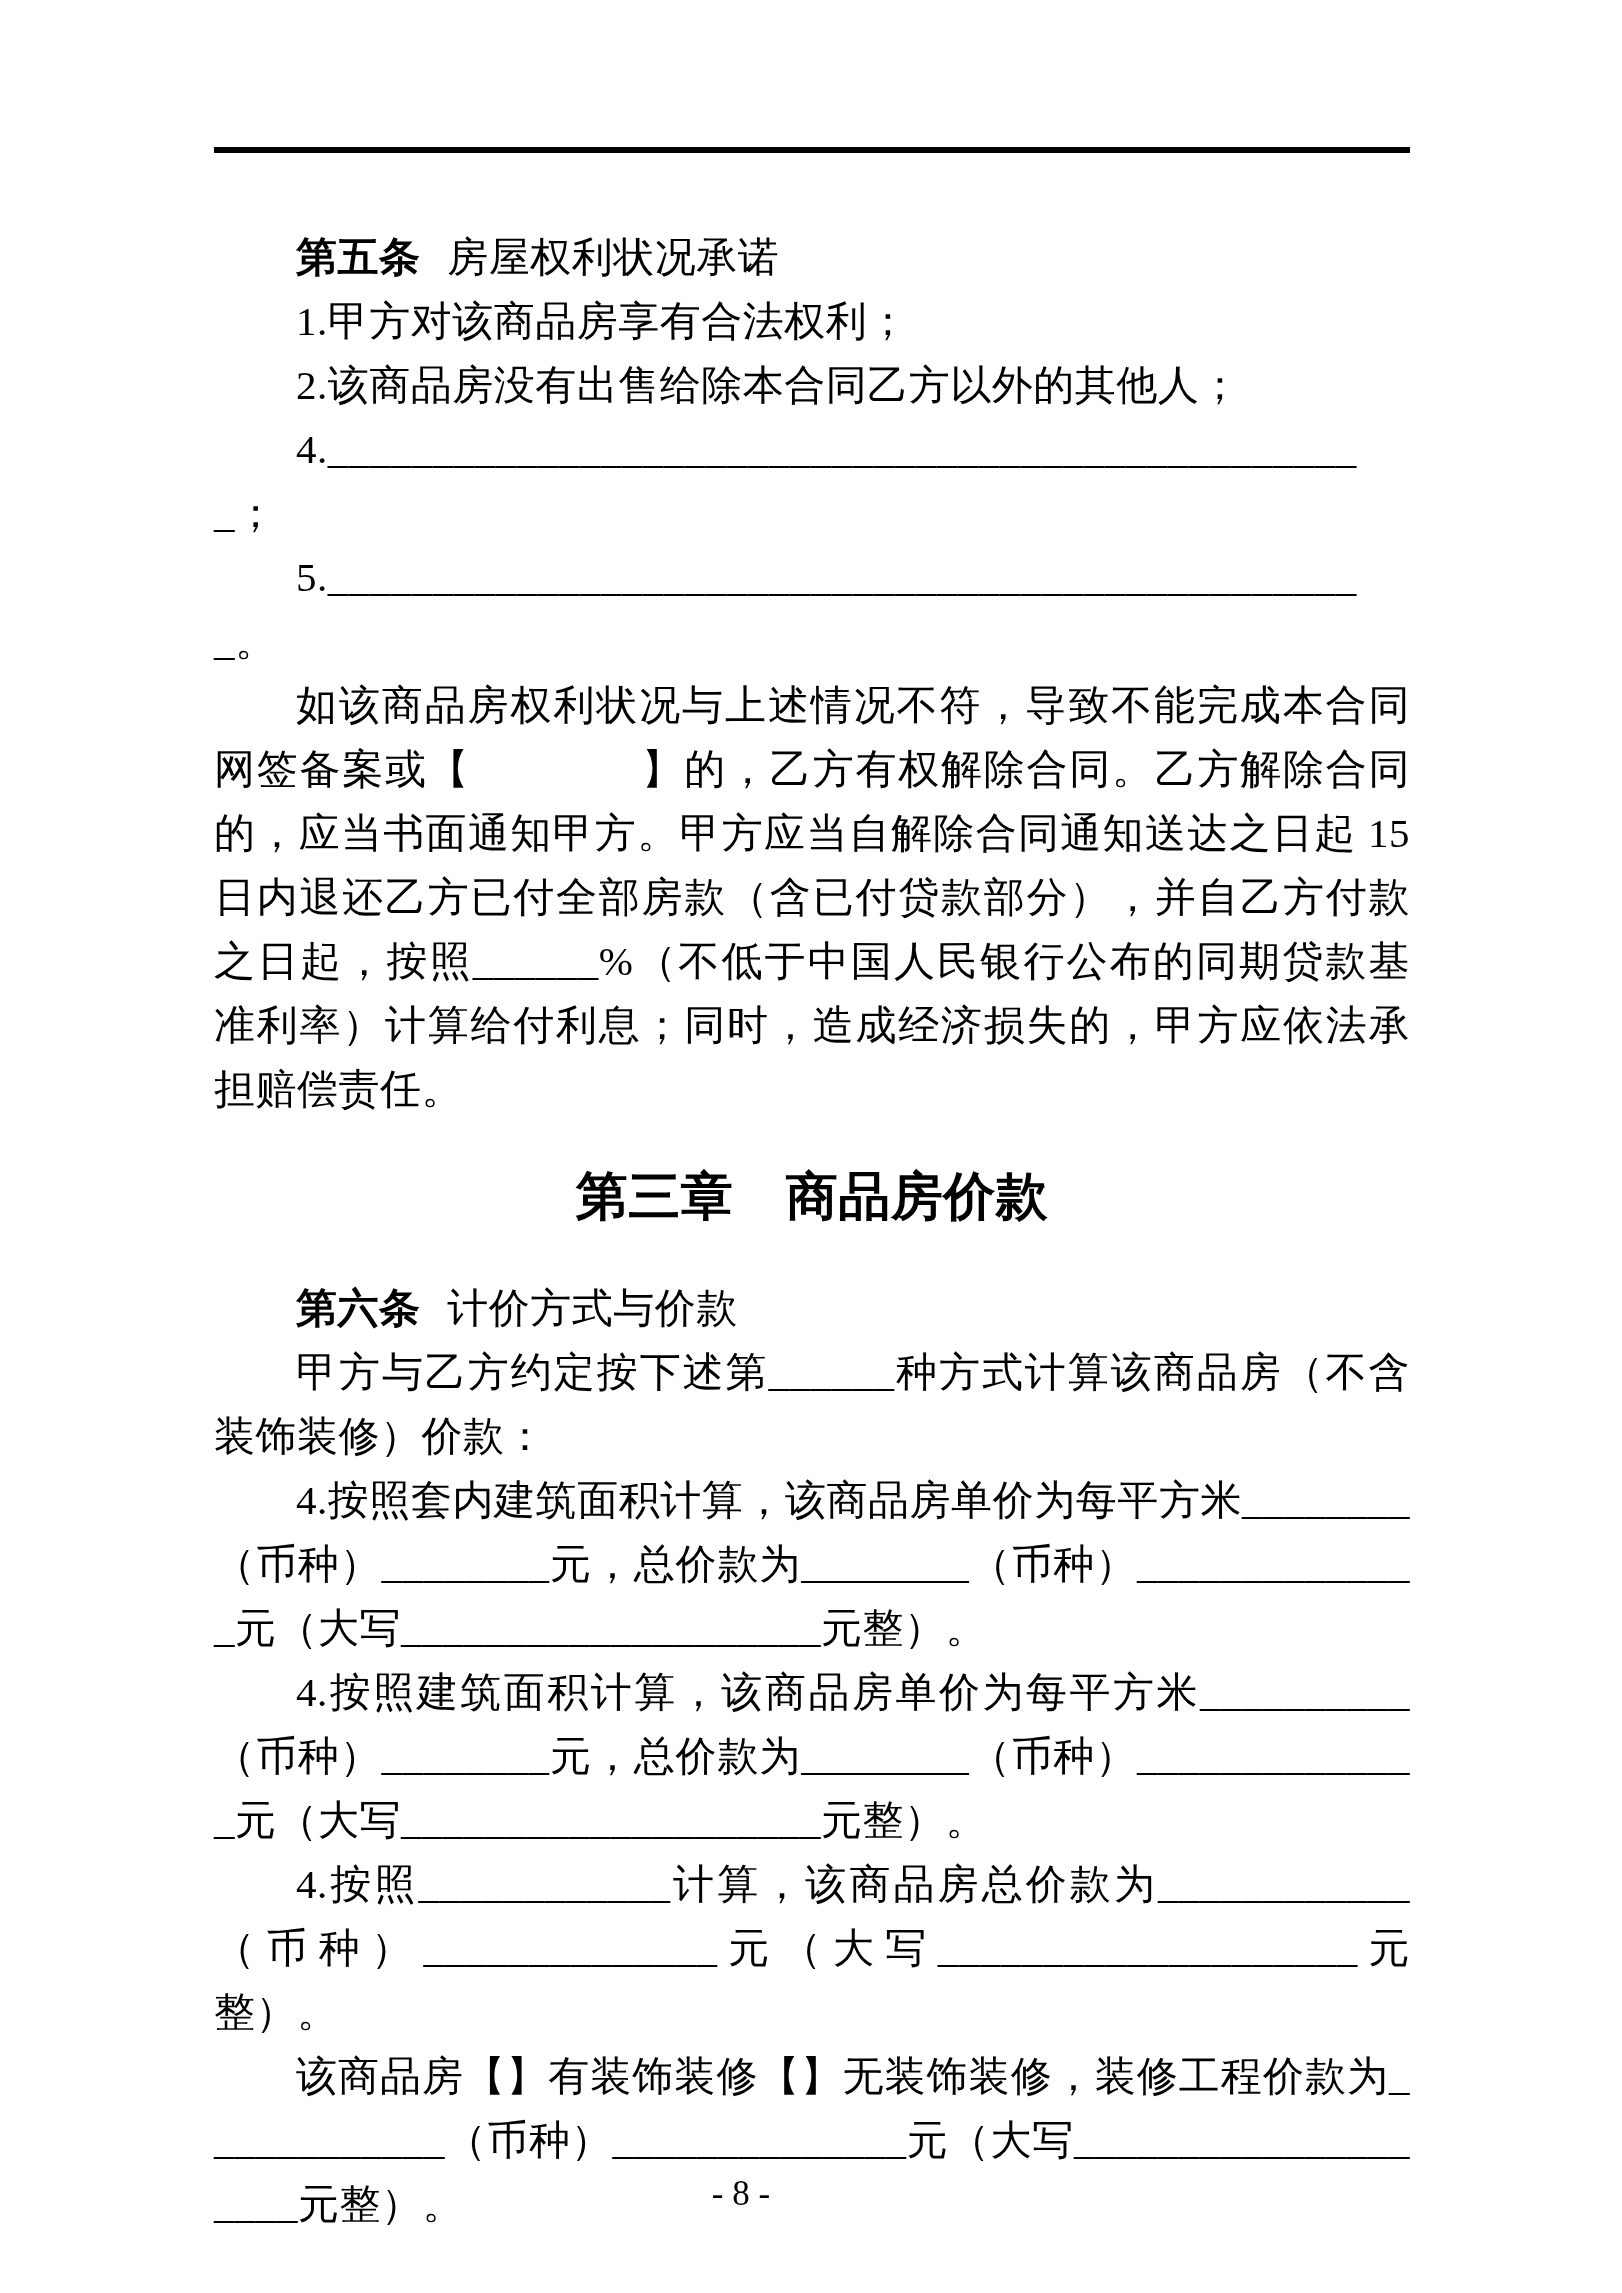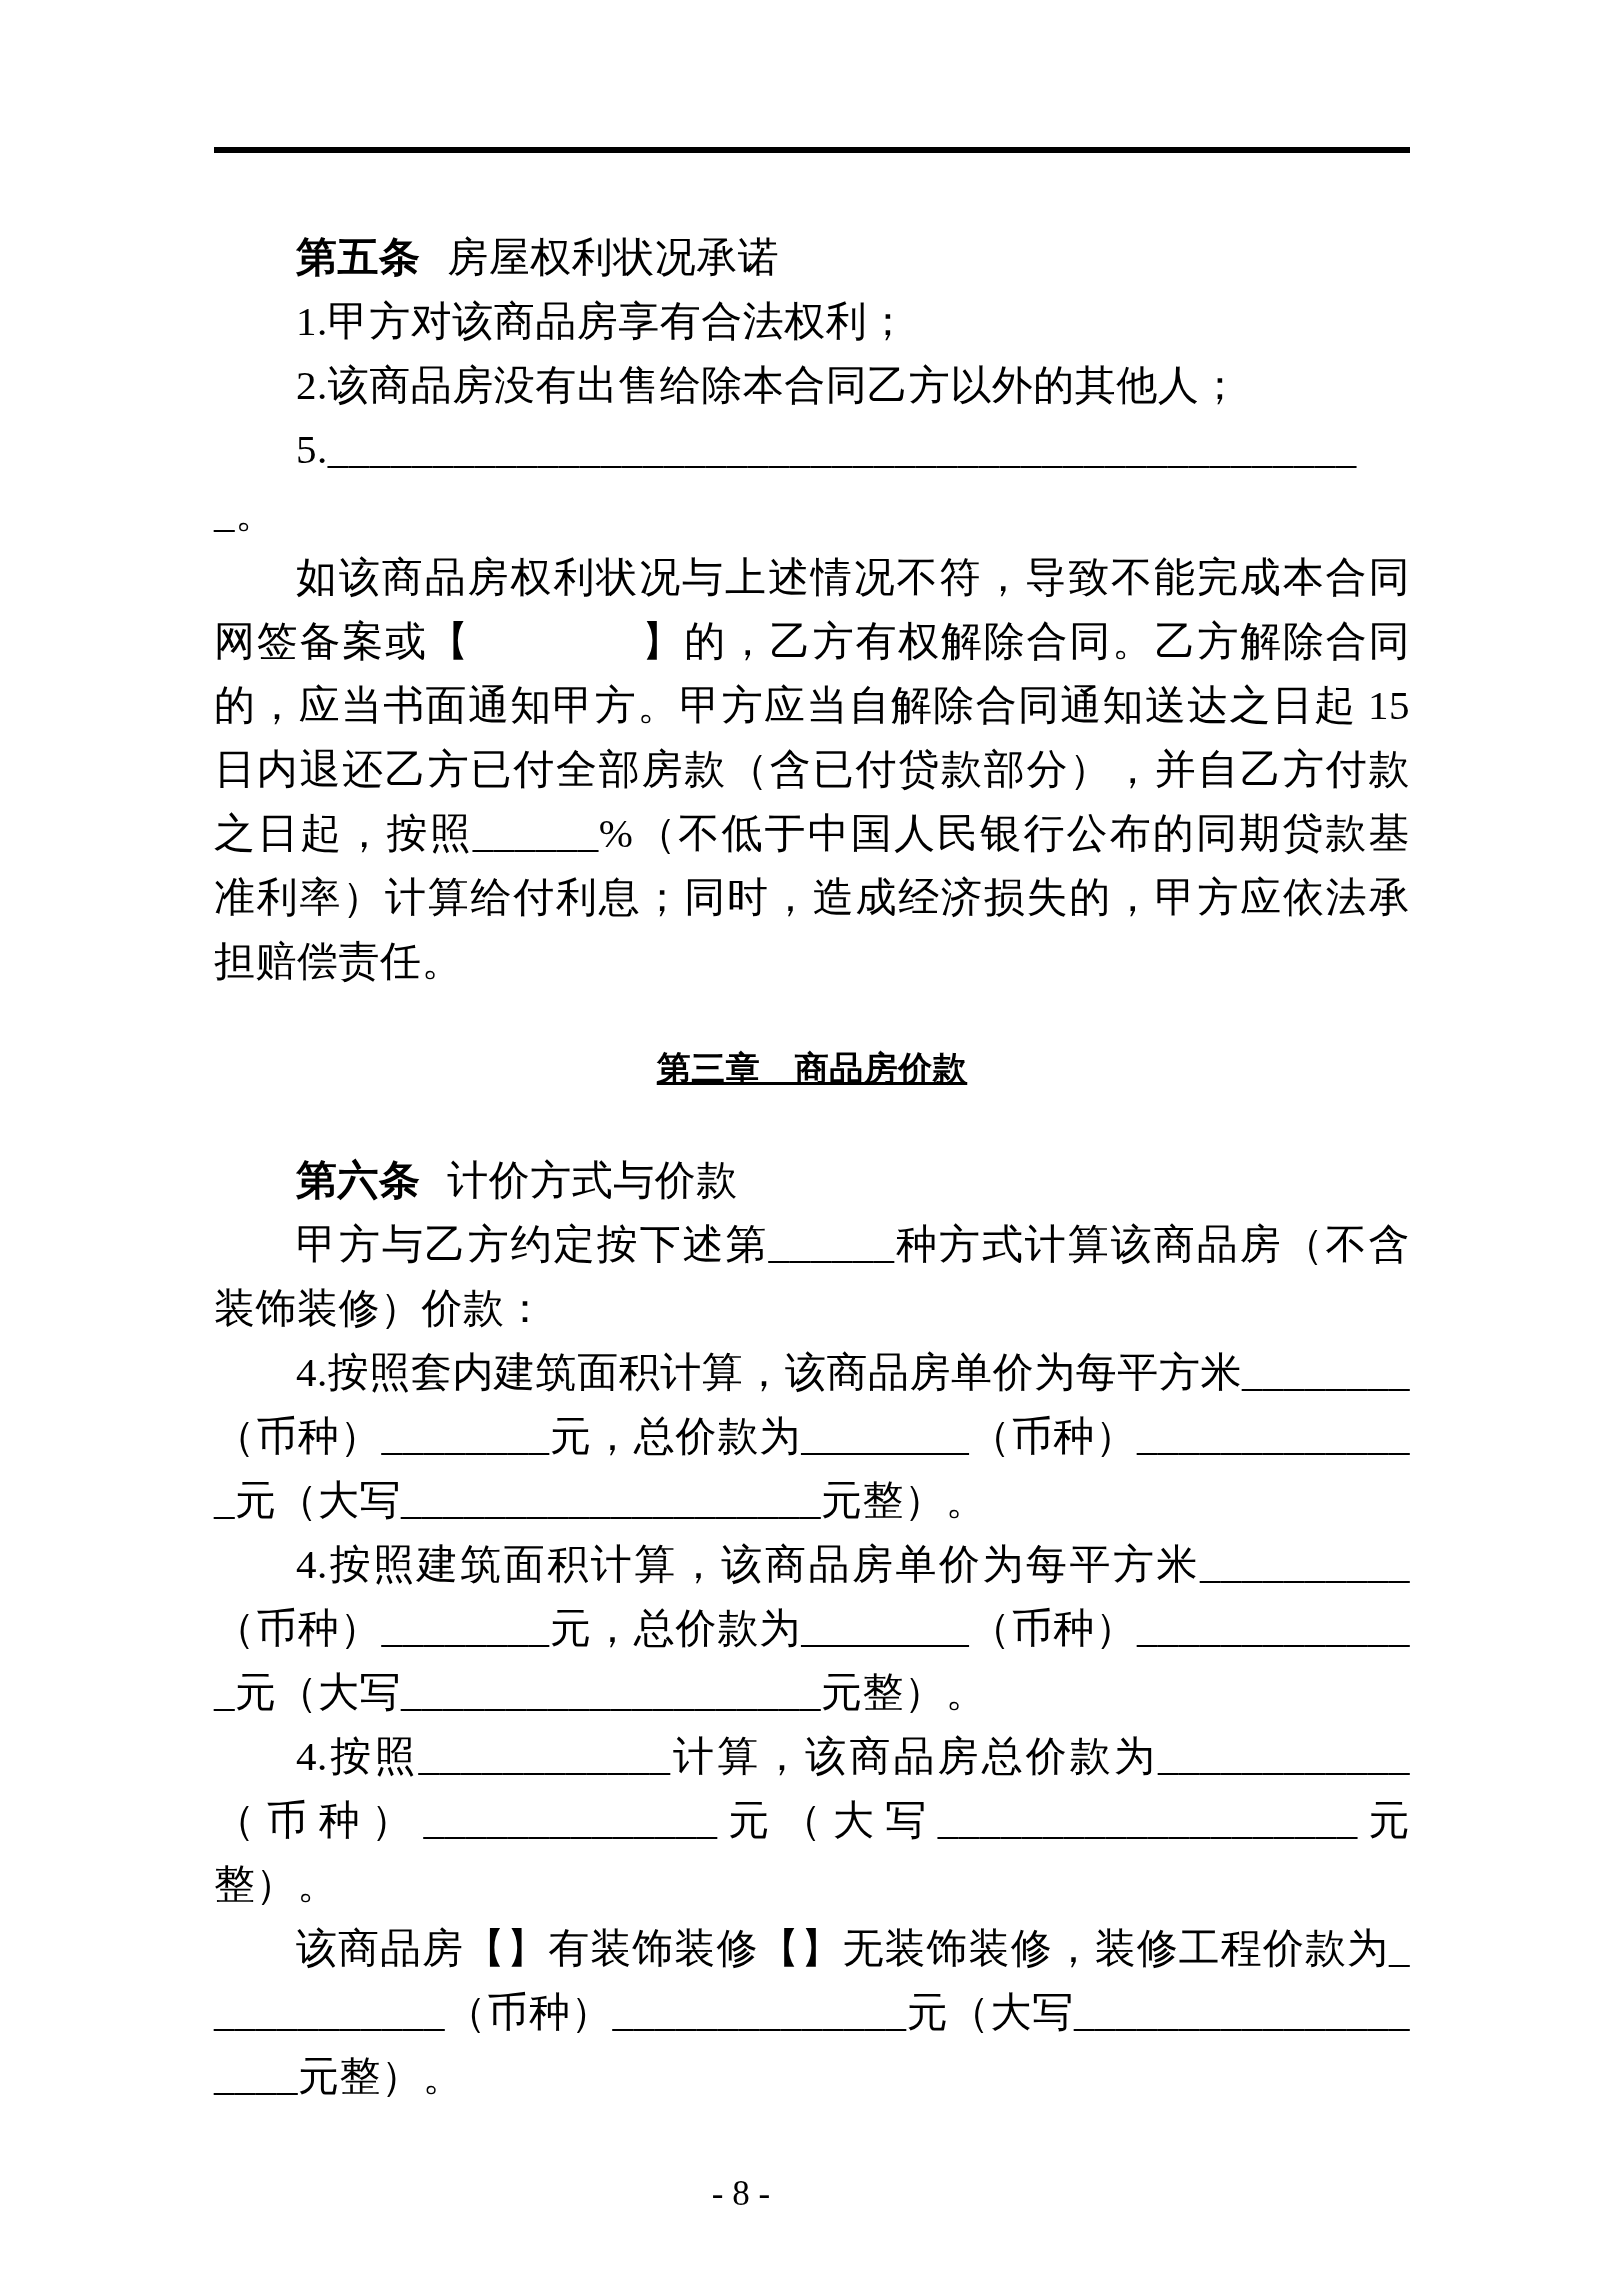--- a/index.html
+++ b/index.html
@@ -50,27 +50,26 @@
   }
   .art-label {
     font-weight: 700;
     font-family: "Liberation Sans", "DejaVu Sans", sans-serif;
   }
   .art-title {
     margin-left: 0.65em;
   }
   .chapter {
     margin: 38px 0 42px 0;
-    font-size: 34px;
+    font-size: 52px;
     line-height: 75px;
     font-weight: 700;
     font-family: "Liberation Sans", "DejaVu Sans", sans-serif;
     text-align: center;
     text-indent: 0;
-    text-decoration: underline;
   }
   .footer {
     position: absolute;
     left: 0;
     top: 2171px;
     width: 100%;
     text-align: center;
     font-size: 35px;
     line-height: 45px;
   }
@@ -81,20 +80,21 @@
 <div class="page">
 
   <div class="header-rule"></div>
 
   <div class="content">
 
     <p class="para title-line"><span class="art-label">第五条</span><span class="art-title">房屋权利状况承诺</span></p>
 
     <p class="para">1.甲方对该商品房享有合法权利；</p>
     <p class="para">2.该商品房没有出售给除本合同乙方以外的其他人；</p>
+    <p class="para">4.__________________________________________________；</p>
     <p class="para">5.__________________________________________________。</p>
 
     <p class="para">如该商品房权利状况与上述情况不符，导致不能完成本合同网签备案或【　　　　】的，乙方有权解除合同。乙方解除合同的，应当书面通知甲方。甲方应当自解除合同通知送达之日起 15 日内退还乙方已付全部房款（含已付贷款部分），并自乙方付款之日起，按照______%（不低于中国人民银行公布的同期贷款基准利率）计算给付利息；同时，造成经济损失的，甲方应依法承担赔偿责任。</p>
 
     <h2 class="chapter">第三章　商品房价款</h2>
 
     <p class="para title-line"><span class="art-label">第六条</span><span class="art-title">计价方式与价款</span></p>
 
     <p class="para">甲方与乙方约定按下述第______种方式计算该商品房（不含装饰装修）价款：</p>
 

